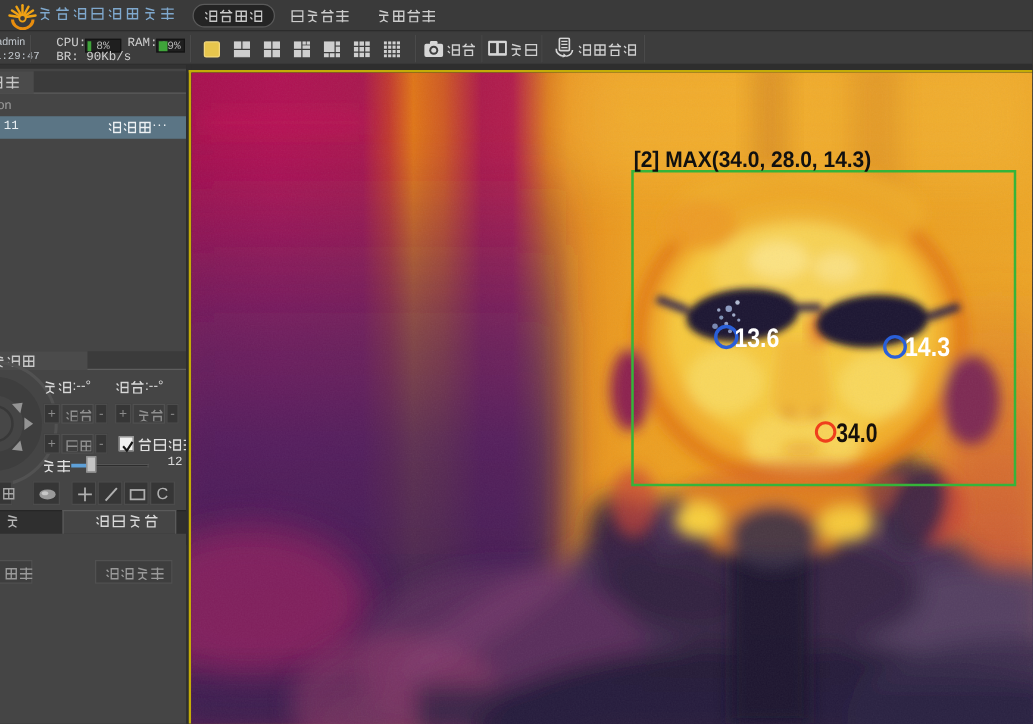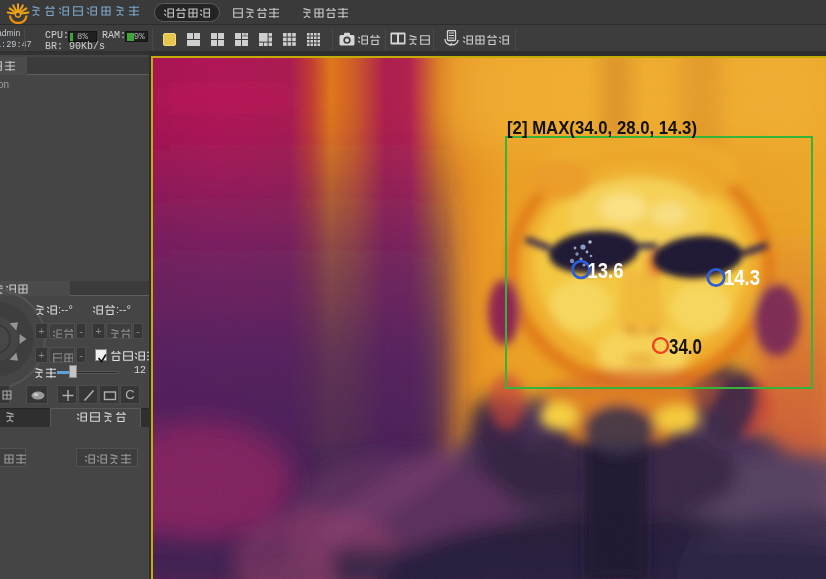--- a/index.html
+++ b/index.html
@@ -277,20 +277,35 @@
   <div class="abs" style="left:0;top:5px;width:27px;height:18px;background:#4b4b4b"></div>
   <span class="abs zh g12" style="left:-9px;top:8px;color:#c8c8c8">
         <svg>
           <use href="#k1"></use>
         </svg>
         <svg>
           <use href="#k2"></use>
         </svg>
       </span>
   <span class="abs" style="left:-2px;top:27px;color:#9f9f9f;font-size:10px">on</span>
+  <div class="abs" style="left:0;top:41px;width:149px;height:18px;background:#5b7585">
+    <span class="abs mono" style="left:3px;top:3px;color:#e8eef2;font-size:10px">11</span>
+    <span class="abs zh g11" style="left:86px;top:3px;color:#eef2f5">
+          <svg>
+            <use href="#k3"></use>
+          </svg>
+          <svg>
+            <use href="#k3"></use>
+          </svg>
+          <svg>
+            <use href="#k6"></use>
+          </svg>
+        </span>
+    <span class="abs" style="left:122px;top:-1px;color:#eef2f5;font-size:11px;letter-spacing:1px">...</span>
+  </div>
   <div class="abs" style="left:0;top:229px;width:149px;height:15px;background:#3b3b3b;border-bottom:1px solid #5e5e5e"></div>
   <div class="abs" style="left:0;top:229px;width:70px;height:15px;background:#4b4b4b"></div>
   <span class="abs zh g11" style="left:-7px;top:231px;color:#c8c8c8">
         <svg>
           <use href="#k5"></use>
         </svg>
         <svg>
           <use href="#k3"></use>
         </svg>
         <svg>

